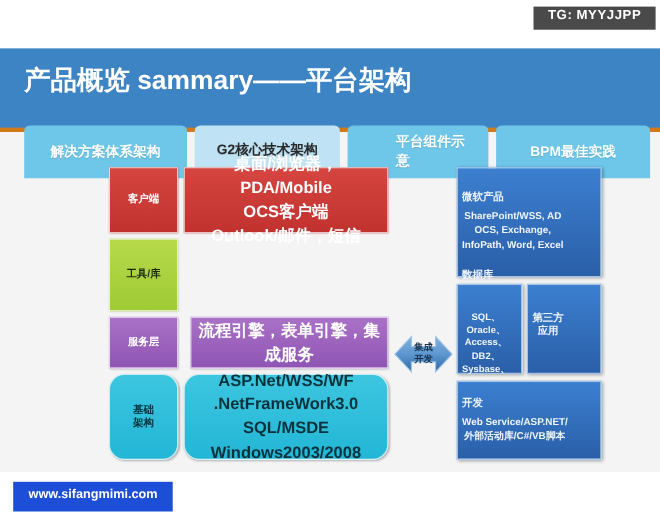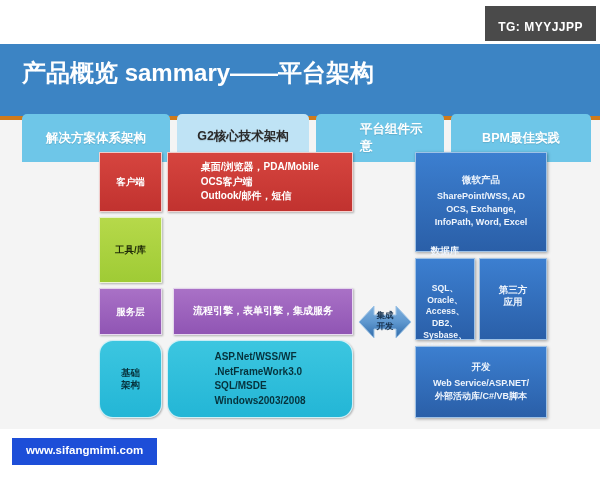--- a/index.html
+++ b/index.html
@@ -9,21 +9,21 @@
     font-family:"Liberation Sans","DejaVu Sans",sans-serif;
     overflow:hidden;
     position:relative;
   }
 
   
   .tg-badge{
     position:absolute; top:6px; right:4px;
     background:#4a4a4a; color:#ffffff;
     font-size:12px; font-weight:bold; letter-spacing:.5px;
-    padding:15px 13px 8px 13px;
+    padding:1px 13px 8px 13px;
     line-height:1;
   }
 
   
   .slide{
     position:absolute; left:0; top:44px;
     width:600px; height:385px;
     background:#f4f4f4;
   }
 
@@ -95,21 +95,22 @@
     text-align:center;
     font-size:9.5px; font-weight:bold; color:#222;
     border:1px solid rgba(255,255,255,.75);
     box-sizing:border-box;
     line-height:1.25;
     box-shadow:1px 1px 2px rgba(0,0,0,.28);
   }
   .body{
     flex:1 1 auto;
     display:flex;align-items:center;justify-content:center;
-    font-size:10px; font-weight:bold; color:#1c1c1c;
+    text-align:center;
+    font-size:15px; font-weight:bold; color:#1c1c1c;
     border:1px solid rgba(255,255,255,.75);
     box-sizing:border-box;
     line-height:1.45;
     padding:0 4px;
     box-shadow:1px 1px 2px rgba(0,0,0,.28);
   }
   .c-red   {background:linear-gradient(180deg,#d6453f,#c1322f);color:#fff;}
   .c-green {background:linear-gradient(180deg,#b6d94a,#9fcb35);color:#1f2a08;}
   .c-purple{background:linear-gradient(180deg,#a971c6,#9055b4);color:#fff;}
   .c-cyan  {background:linear-gradient(180deg,#3cc6e0,#23b6d6);color:#06323c;border-radius:14px;}
@@ -135,21 +136,21 @@
     width:132px; height:266px;
   }
   .rbox{
     position:absolute;
     background:linear-gradient(180deg,#3c7fd0,#2a5fa8);
     border:1px solid #9fc2e6;
     box-sizing:border-box;
     color:#eef4fc;
     text-align:center;
     box-shadow:1px 1px 3px rgba(0,0,0,.35);
-    display:flex;flex-direction:column;align-items:center;justify-content:center;
+    display:flex;flex-direction:column;align-items:flex-start;justify-content:center;
     padding:3px 4px;
   }
   .rbox .h{font-size:9.5px;font-weight:bold;margin-bottom:4px;line-height:1.25;}
   .rbox .p{font-size:9px;font-weight:bold;line-height:1.45;}
   .rb-ms   {left:0;   top:0;   width:132px; height:100px;}
   .rb-db   {left:0;   top:106px;width:60px;  height:82px;gap:24px;}
   .rb-3rd  {left:64px;top:106px;width:68px;  height:82px;}
   .rb-dev  {left:0;   top:194px;width:132px; height:72px;}
   .rb-db .h{margin-bottom:2px;}
   .rb-db .p{font-size:8.6px;line-height:1.35;}

